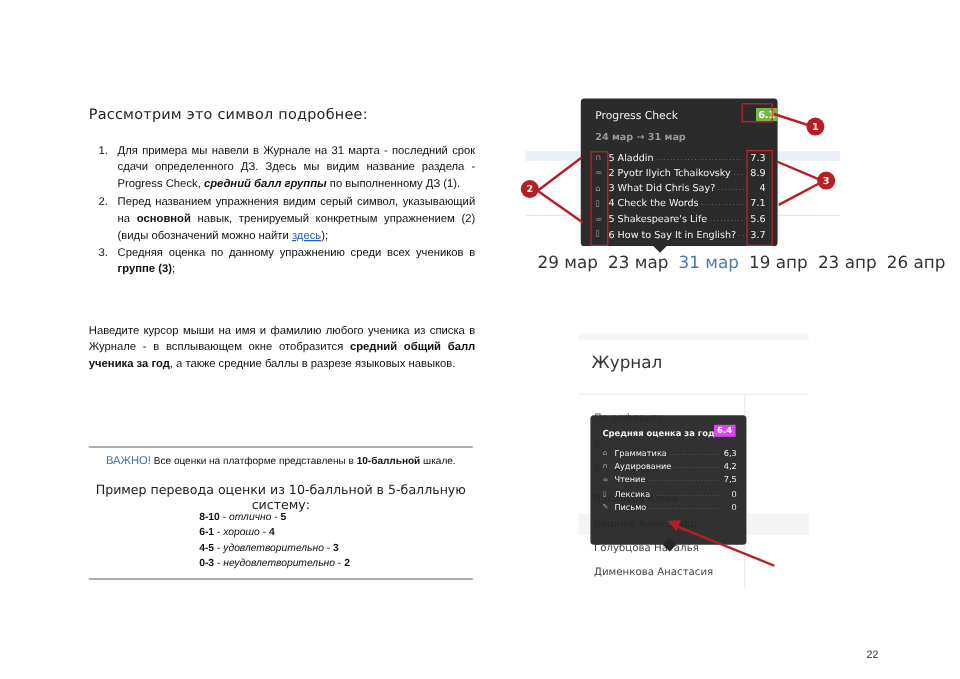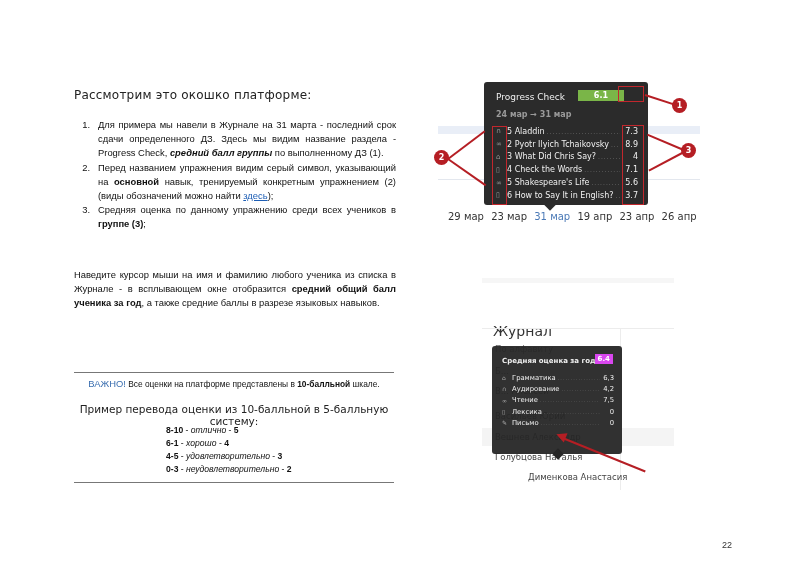--- a/index.html
+++ b/index.html
@@ -22,62 +22,62 @@
   .scale { position: absolute; left: 166px; top: 424px; font-size: 8.6px; line-height: 13px; }
   .scale i { font-style: italic; }
 
   
   .shot1 { position: absolute; left: 438px; top: 80px; width: 262px; height: 152px; }
   .shot1 .bgline1 { position: absolute; left: 0; top: 46px; width: 262px; height: 8px; background: #e9eef7; }
   .shot1 .bgline2 { position: absolute; left: 0; top: 99px; width: 262px; height: 1px; background: #e3e7ee; }
   .pc-pop { position: absolute; left: 46px; top: 2px; width: 164px; height: 123px; background: #2b2b2b; border-radius: 3px; color: #e8e8e8; font-family: "DejaVu Sans", sans-serif; }
   .pc-pop .arrow { position: absolute; left: 62px; bottom: -4px; width: 8px; height: 8px; background: #2b2b2b; transform: rotate(45deg); }
   .pc-title { position: absolute; left: 12px; top: 10px; font-size: 9px; color: #f0f0f0; }
-  .pc-score { position: absolute; right: 24px; top: 8px; background: #7ab548; color: #fff; font-size: 8px; font-weight: bold; padding: 1px 16px; }
+  .pc-score { position: absolute; right: 0; top: 8px; background: #7ab548; color: #fff; font-size: 8px; font-weight: bold; padding: 1px 2px; }
   .pc-dates { position: absolute; left: 12px; top: 28px; font-size: 8px; color: #9a9a9a; font-weight: bold; }
   .pc-rows { position: absolute; left: 12px; top: 43px; width: 142px; }
   .pc-row { display: flex; align-items: center; height: 12.8px; font-size: 8px; color: #f0f0f0; white-space: nowrap; }
   .pc-row .ic { width: 11px; font-size: 7px; color: #9a9a9a; flex: none; }
   .pc-row .nm { flex: none; }
   .pc-row .dots { flex: 1; overflow: hidden; color: #777; margin: 0 2px; letter-spacing: 1px; font-size: 6px; }
   .pc-row .sc { flex: none; width: 16px; text-align: right; }
 
   .redbox { position: absolute; border: 1.5px solid #c1272d; }
   .redline { position: absolute; height: 2px; background: #b51e24; transform-origin: 0 50%; }
   .badge-num { position: absolute; width: 15px; height: 15px; border-radius: 50%; background: #b51e24; color: #fff; font-size: 8px; font-weight: bold; text-align: center; line-height: 15px; font-family: "DejaVu Sans", sans-serif; }
 
-  .dates-row { position: absolute; left: 10px; top: 131px; width: 260px; font-size: 10px; color: #333; font-family: "DejaVu Sans", sans-serif; white-space: nowrap; }
+  .dates-row { position: absolute; left: 10px; top: 131px; width: 260px; font-size: 14px; color: #333; font-family: "DejaVu Sans", sans-serif; white-space: nowrap; }
   .dates-row span { margin-right: 4px; }
   .dates-row .active { color: #4a79b6; }
 
   
   .shot2 { position: absolute; left: 482px; top: 278px; width: 192px; height: 212px; background: #fff; font-family: "DejaVu Sans", sans-serif; }
   .shot2 .topbar { position: absolute; left: 0; top: 0; width: 192px; height: 5px; background: #f6f6f6; }
-  .shot2 .title { position: absolute; left: 11px; top: 17px; font-size: 14px; color: #333; margin-top: 28px; }
+  .shot2 .title { position: absolute; left: 11px; top: 17px; font-size: 14px; color: #333; }
   .shot2 .hline { position: absolute; left: 0; top: 50px; width: 192px; height: 1px; background: #ececec; }
   .shot2 .vline { position: absolute; left: 138px; top: 51px; width: 1px; height: 161px; background: #ececec; }
   .shot2 .student { position: absolute; left: 13px; font-size: 8.5px; color: #444; white-space: nowrap; }
   .hl-row { position: absolute; left: 0; top: 150px; width: 192px; height: 18px; background: #f4f4f4; }
 
   .yr-pop { position: absolute; left: 10px; top: 68px; width: 130px; height: 108px; background: rgba(38,38,38,0.95); border-radius: 3px; color: #f0f0f0; }
   .yr-pop .arrow { position: absolute; left: 62px; bottom: -4px; width: 8px; height: 8px; background: #262626; transform: rotate(45deg); }
   .yr-title { position: absolute; left: 10px; top: 11px; font-size: 7px; font-weight: bold; }
   .yr-score { position: absolute; right: 9px; top: 8px; background: #d946ef; color: #fff; font-size: 7px; font-weight: bold; padding: 1px 3px; }
   .yr-rows { position: absolute; left: 10px; top: 26px; width: 112px; }
   .yr-row { display: flex; align-items: center; height: 11.3px; font-size: 6.8px; white-space: nowrap; }
   .yr-row .ic { width: 10px; font-size: 6px; color: #aaa; flex: none; }
   .yr-row .dots { flex: 1; overflow: hidden; color: #777; margin: 0 2px; font-size: 5px; letter-spacing: 1px; }
   .yr-row .sc { flex: none; text-align: right; width: 12px; }
 
   .pagenum { position: absolute; left: 722px; top: 540px; font-size: 9px; color: #333; }
 </style>
 </head>
 <body>
 
-<div class="heading">Рассмотрим это окошко платформе:</div>
+<div class="heading">Рассмотрим это символ подробнее:</div>
 
 <div class="olist">
   <div class="item">
     <span class="num">1.</span>
     <span class="txt"><span>Для примера мы навели в Журнале на 31 марта - последний срок сдачи определенного ДЗ. Здесь мы видим название раздела - Progress Check, </span><b><i>средний балл группы</i></b><span> по выполненному ДЗ (1).</span></span>
   </div>
   <div class="item">
     <span class="num">2.</span>
     <span class="txt"><span>Перед названием упражнения видим серый символ, указывающий на </span><b>основной</b><span> навык, тренируемый конкретным упражнением (2) (виды обозначений можно найти </span><a>здесь</a><span>);</span></span>
   </div>
@@ -179,21 +179,21 @@
   <div class="vline"></div>
 
   <div class="student" style="top:66px; color:#666;">По алфавиту</div>
   <div class="student" style="top:88px;">Б...</div>
   <div class="student" style="top:108px;">В... Алексей</div>
   <div class="student" style="top:133px;">Васильев Юрий</div>
 
   <div class="hl-row"></div>
   <div class="student" style="top:154px;">Вешнев Александр</div>
   <div class="student" style="top:174px;">Голубцова Наталья</div>
-  <div class="student" style="top:194px;margin-left:33px;">Дименкова Анастасия</div>
+  <div class="student" style="top:194px;">Дименкова Анастасия</div>
 
   <div class="yr-pop">
     <div class="yr-title">Средняя оценка за год</div>
     <div class="yr-score">6.4</div>
     <div class="yr-rows">
       <div class="yr-row">
           <span class="ic">⌂</span>
           <span>Грамматика</span>
           <span class="dots">........................</span>
           <span class="sc">6,3</span>

